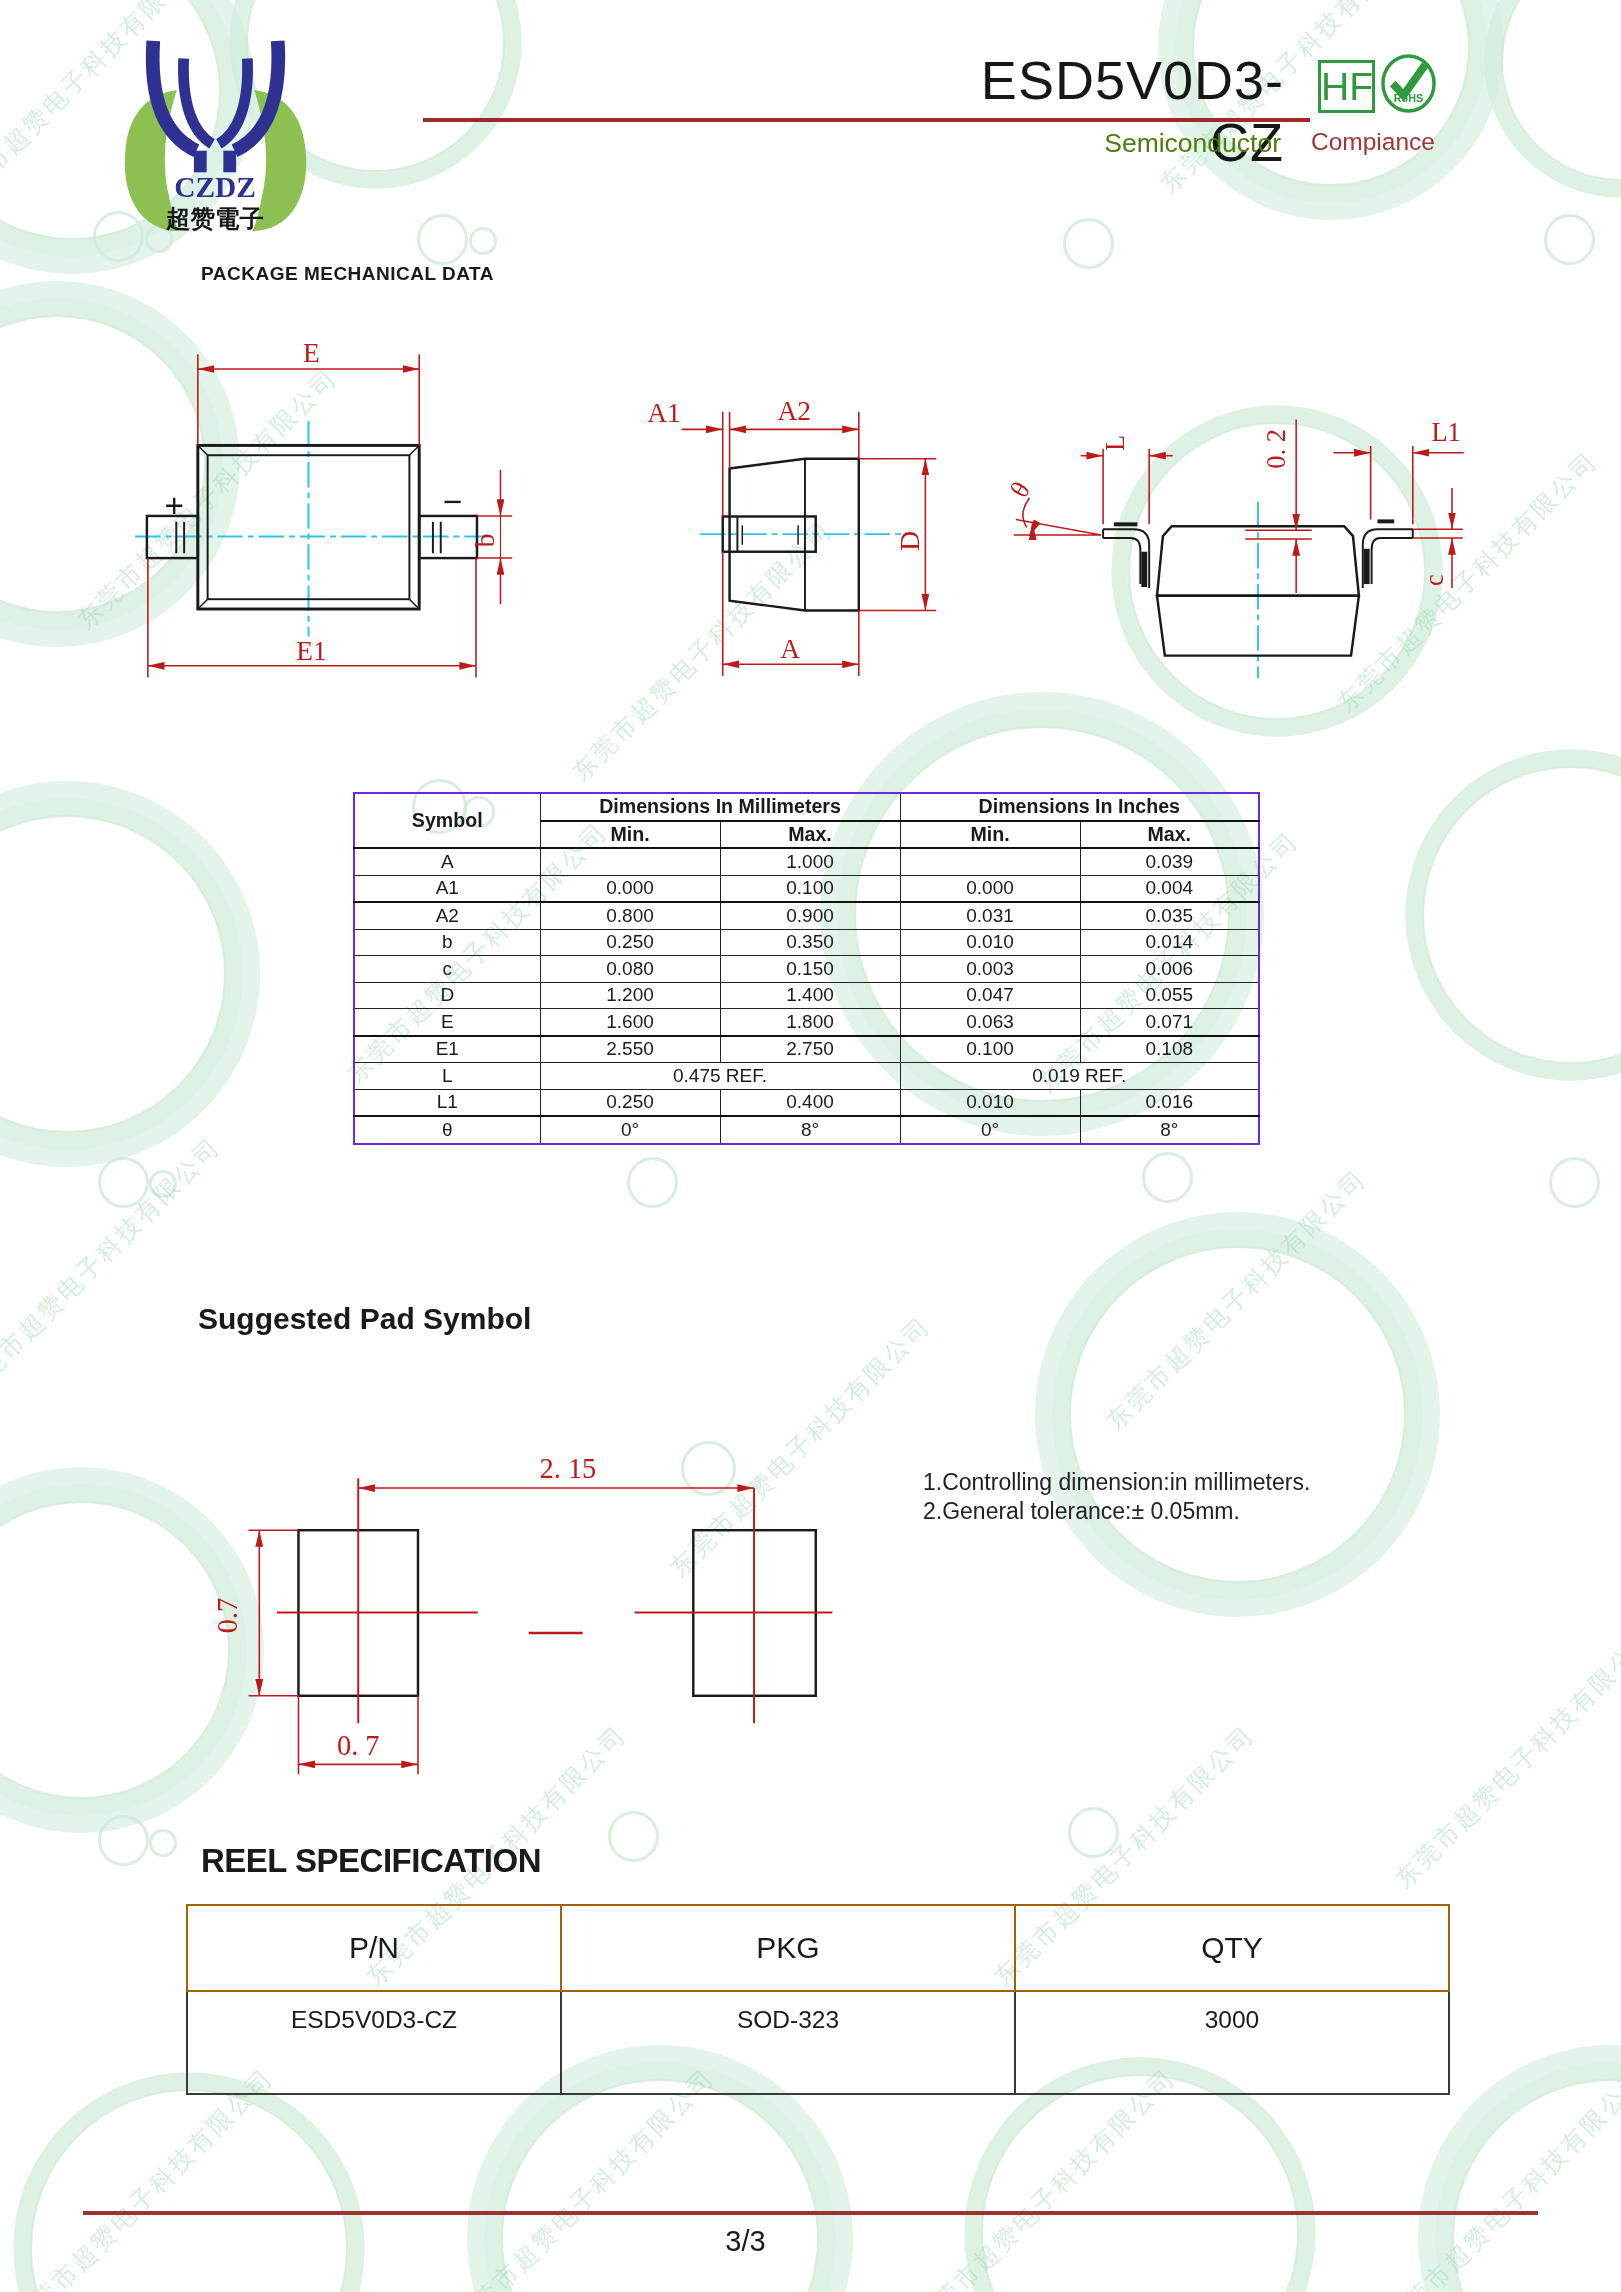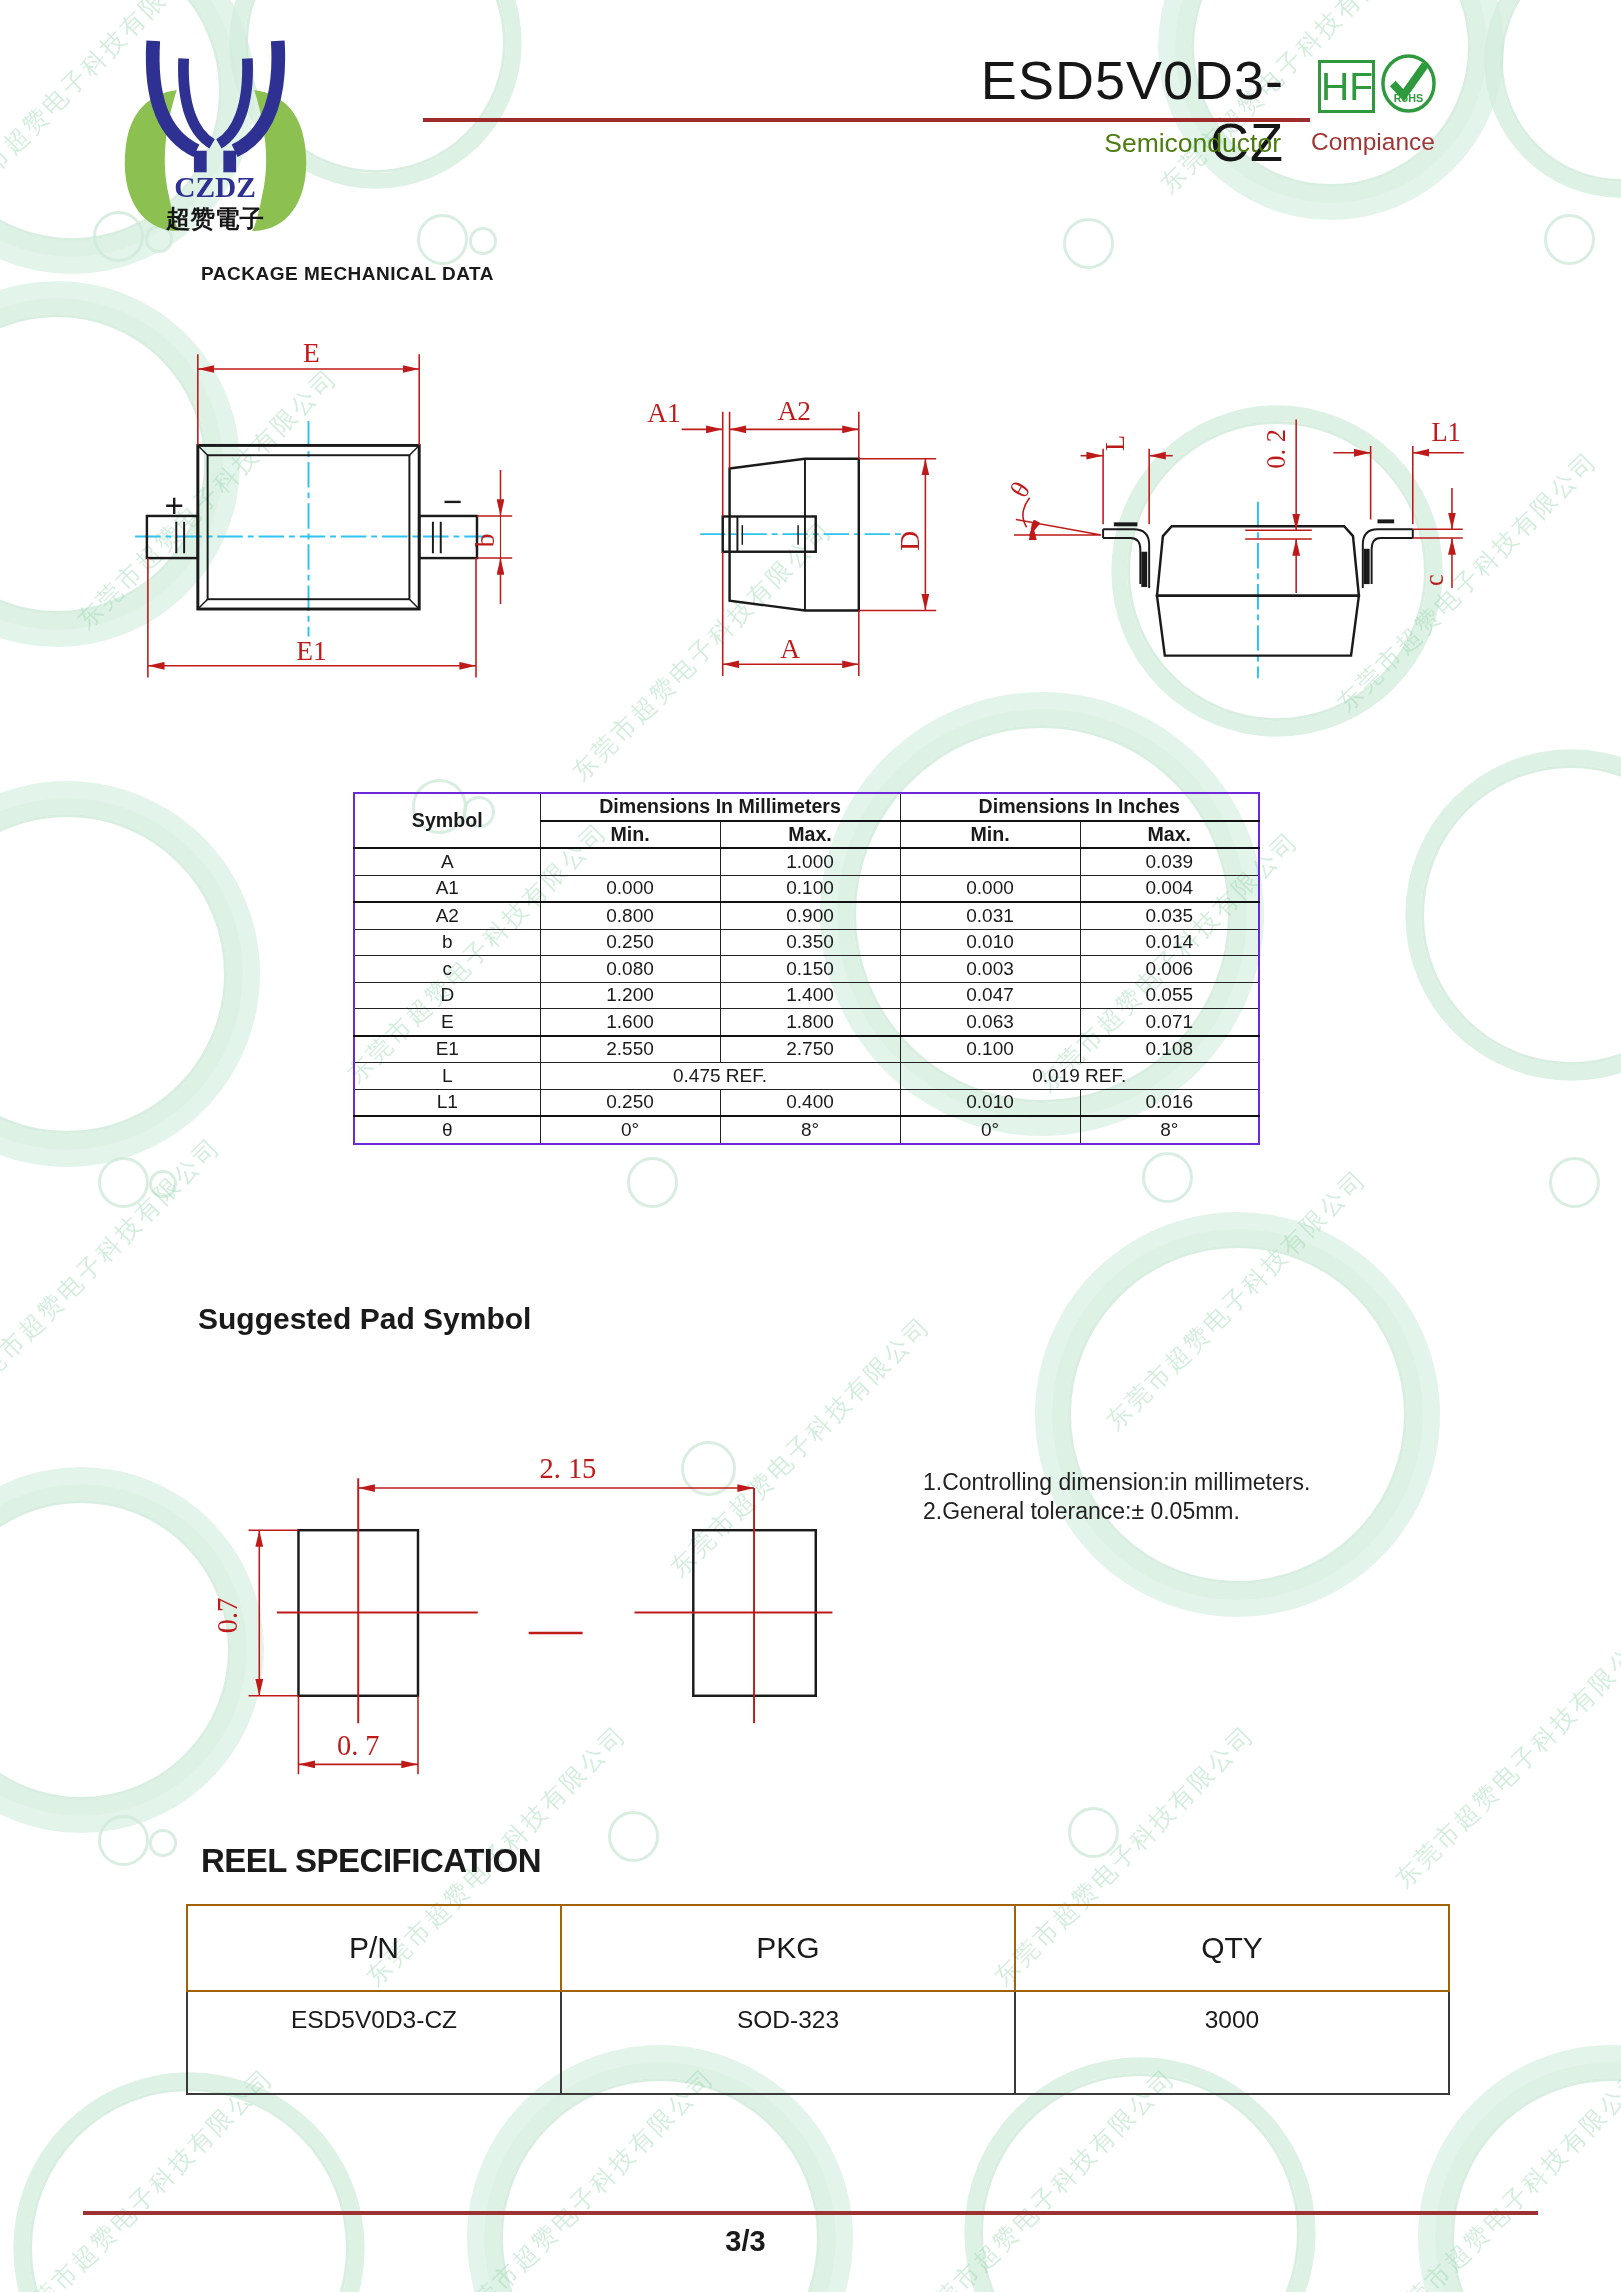--- a/index.html
+++ b/index.html
@@ -42,21 +42,21 @@
   .reel-table{position:absolute;left:186px;top:1904px;width:1262px;table-layout:fixed;
               border:2px solid #3a3a3a;text-align:center;}
   .reel-table th{border:2px solid #a16207;height:82px;font-weight:normal;font-size:30px;vertical-align:middle;margin-left:33px;}
   .reel-table td{border:2px solid #3a3a3a;height:86px;font-size:24.5px;vertical-align:top;padding-top:13.7px;}
   
   .note{position:absolute;left:923px;top:1468px;width:568px;font-size:23px;line-height:29px;color:#222;}
   .note .nt{font-weight:bold;font-size:23.5px;margin-bottom:2px;}
   
   .foot-rule{position:absolute;left:83px;top:2211px;width:1455px;height:3.9px;background:#9d3232;}
   .page-num{position:absolute;left:667px;top:2225px;width:157px;text-align:center;
-            font-size:29px;font-weight:bold;}
+            font-size:29px;font-weight:normal;}
   svg text{font-family:"Liberation Serif",serif;}
 </style>
 </head>
 <body>
 
 <div class="page">
 
   <div class="wm-layer">
     <div class="ring d3" style="left:-78px;top:-59px;width:294px;height:294px;"></div>
     <div class="ring d2" style="left:245px;top:-88px;width:255px;height:255px;"></div>

